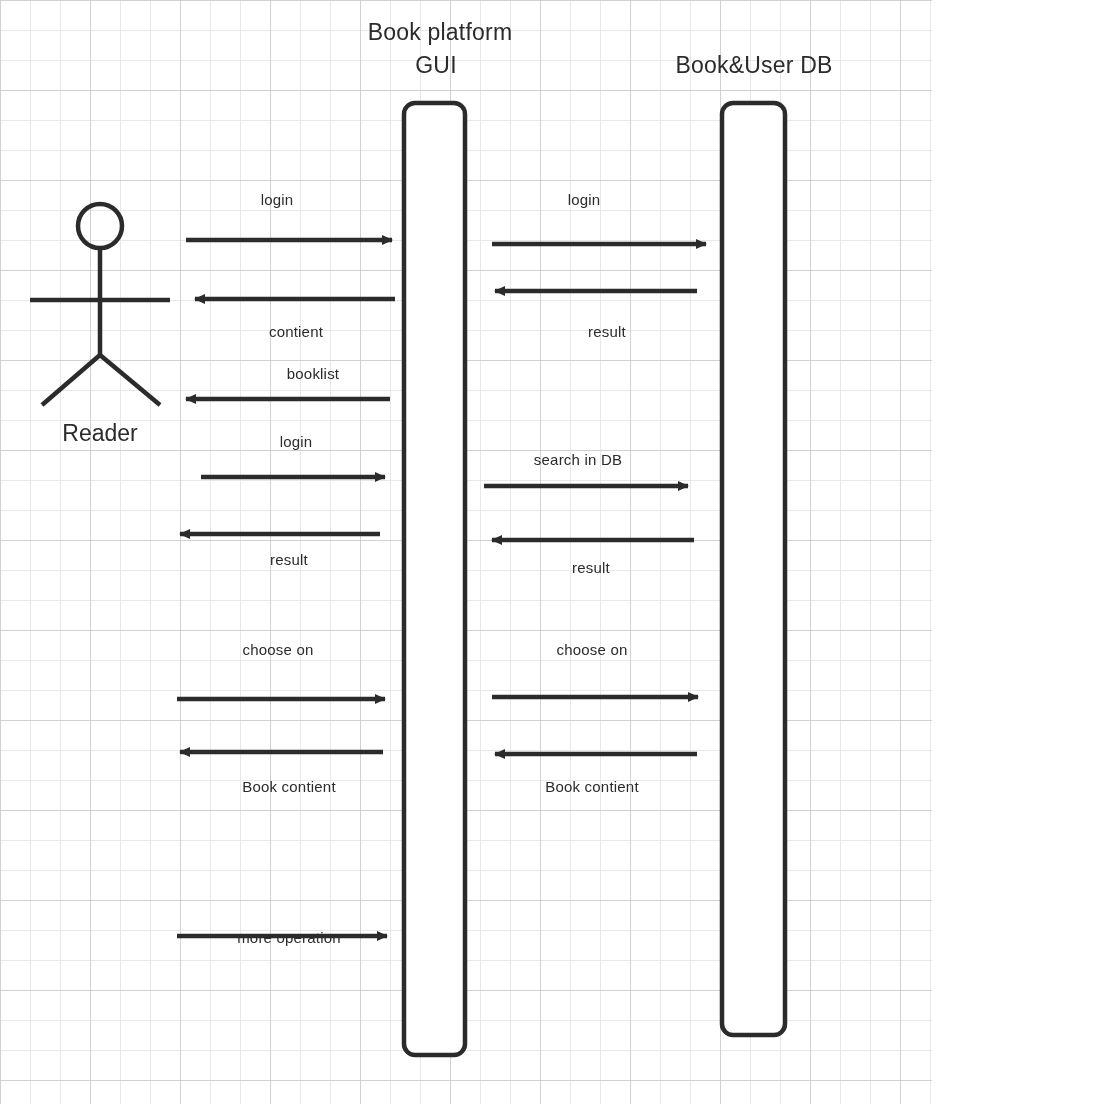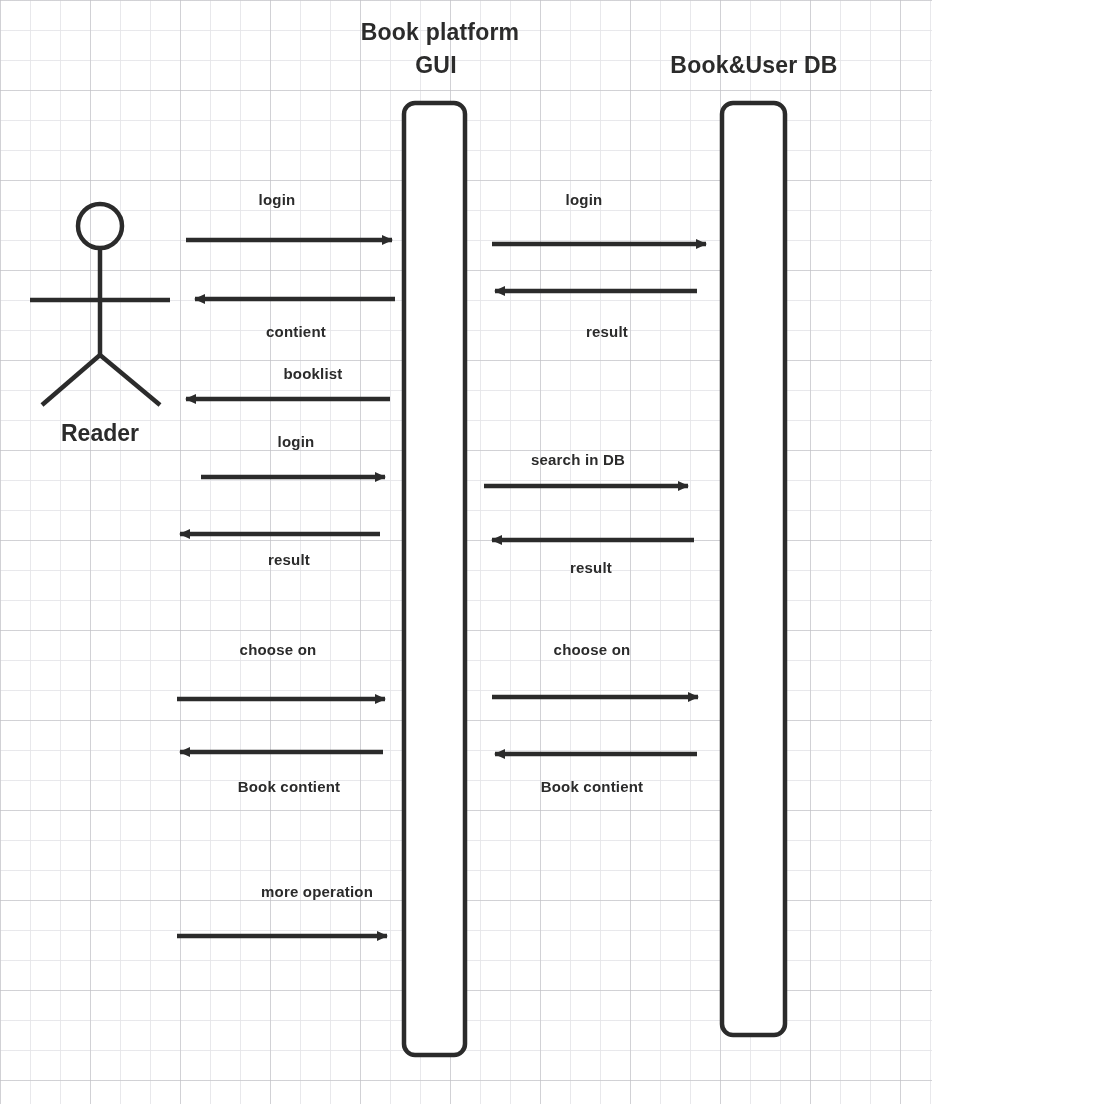--- a/index.html
+++ b/index.html
@@ -14,21 +14,20 @@
     background-color: #ffffff;
     background-image:
       linear-gradient(to right, rgba(190,190,195,0.55) 1px, transparent 1px),
       linear-gradient(to bottom, rgba(190,190,195,0.55) 1px, transparent 1px),
       linear-gradient(to right, rgba(228,228,232,0.85) 1px, transparent 1px),
       linear-gradient(to bottom, rgba(228,228,232,0.85) 1px, transparent 1px);
     background-size: 90px 90px, 90px 90px, 30px 30px, 30px 30px;
     background-position: 0px 0px, 0px 0px, 0px 0px, 0px 0px;
     overflow: hidden;
     font-family: "Liberation Sans", sans-serif;
-    font-weight: bold;
   }
   #diagram-svg {
     position: absolute;
     left: 0;
     top: 0;
     width: 1108px;
     height: 1104px;
   }
   .hdr-label {
     position: absolute;
@@ -114,15 +113,15 @@
   <div class="msg-label centered" style="left:607px; top:323px;">result</div>
   <div class="msg-label centered" style="left:294px; top:365px;margin-left:19px;">booklist</div>
   <div class="msg-label centered" style="left:296px; top:433px;">login</div>
   <div class="msg-label centered" style="left:578px; top:451px;text-align:center;">search in DB</div>
   <div class="msg-label centered" style="left:289px; top:551px;">result</div>
   <div class="msg-label centered" style="left:591px; top:559px;">result</div>
   <div class="msg-label centered" style="left:278px; top:641px;">choose on</div>
   <div class="msg-label centered" style="left:592px; top:641px;">choose on</div>
   <div class="msg-label centered" style="left:289px; top:778px;">Book contient</div>
   <div class="msg-label centered" style="left:592px; top:778px;">Book contient</div>
-  <div class="msg-label centered" style="left:289px; top:883px;margin-left:28px;">more operation</div>
+  <div class="msg-label centered" style="left:289px; top:929px;">more operation</div>
 
 </div>
 
 </body></html>

